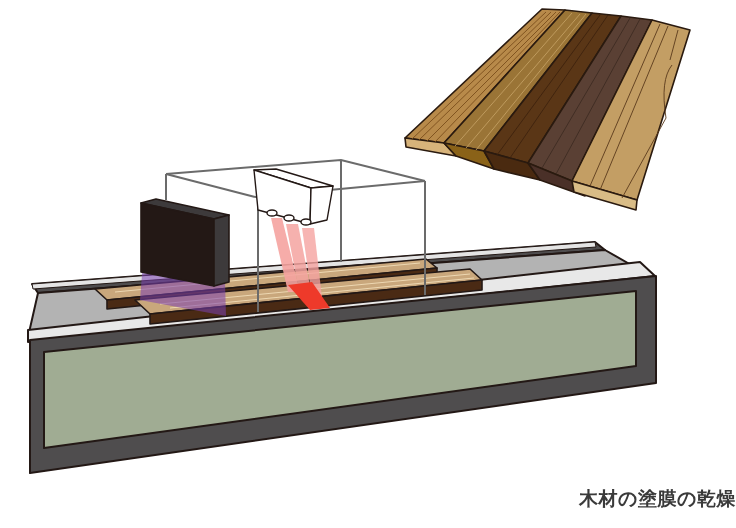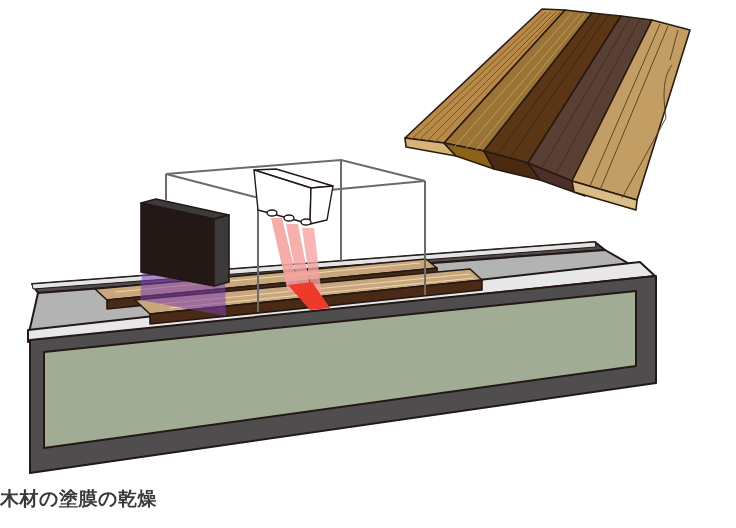--- a/index.html
+++ b/index.html
@@ -1,20 +1,20 @@
 <!DOCTYPE html>
 <html><head>
   <meta charset="utf-8">
   <style>
     html, body { margin: 0; padding: 0; background: #ffffff; }
     body { width: 736px; height: 528px; position: relative; overflow: hidden; }
     .stage { position: absolute; left: 0; top: 0; width: 736px; height: 528px; }
     svg { display: block; }
     .caption {
-      position: absolute; left: 0; top: 486px; width: 736px; text-align: left;
+      position: absolute; left: 0; top: 486px; width: 736px; text-align: right;
       font-family: "DejaVu Sans", sans-serif; font-size: 19px; font-weight: bold;
       color: #3a3a3a; letter-spacing: 0.5px;
     }
   </style>
 </head>
 <body>
 
 <div class="stage">
   <svg width="736" height="528" viewBox="0 0 736 528">
 

